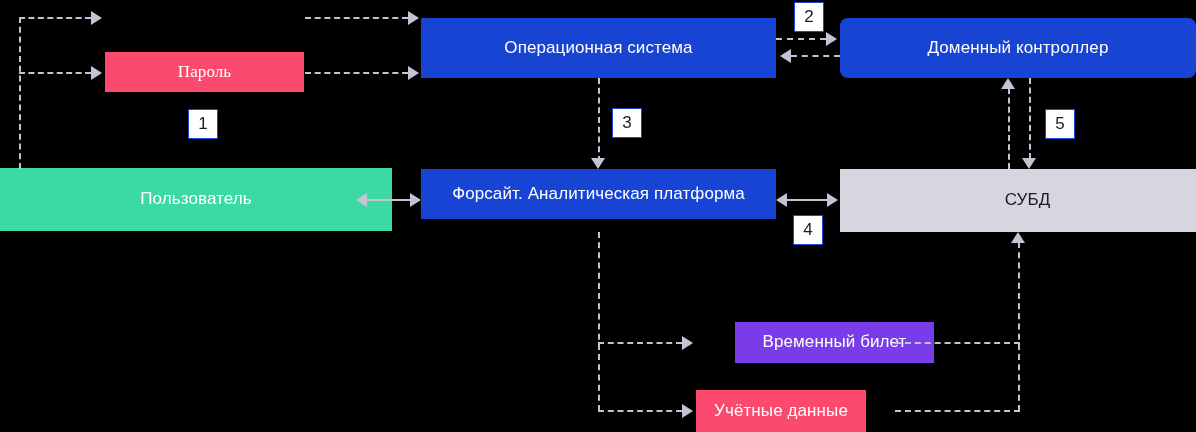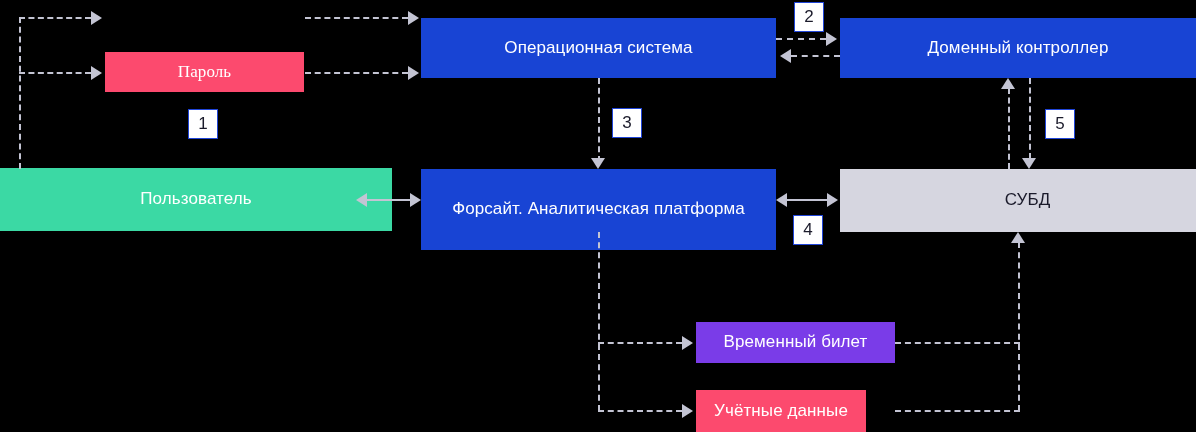--- a/index.html
+++ b/index.html
@@ -142,37 +142,37 @@
 
 
   <div class="box" style="left:105px; top:52px; width:199px; height:40px; background:#fc4a6e;font-family:Liberation Serif, serif;">
     <span>Пароль</span>
   </div>
 
   <div class="box" style="left:421px; top:18px; width:355px; height:60px; background:#1844d4;">
     <span>Операционная система</span>
   </div>
 
-  <div class="box" style="left:840px; top:18px; width:356px; height:60px; background:#1844d4;">
+  <div class="box" style="left:840px; top:18px; width:356px; height:60px; background:#1844d4;border-radius:8px;">
     <span>Доменный контроллер</span>
   </div>
 
   <div class="box" style="left:0px; top:168px; width:392px; height:63px; background:#3bd9a4;">
     <span>Пользователь</span>
   </div>
 
-  <div class="box" style="left:421px; top:169px; width:355px; height:81px; background:#1844d4;">
+  <div class="box" style="left:421px; top:169px; width:355px; height:50px; background:#1844d4;">
     <span>Форсайт. Аналитическая платформа</span>
   </div>
 
   <div class="box box-dark-text" style="left:840px; top:169px; width:356px; height:63px; background:#d6d6e0;padding-left:27px;">
     <span>СУБД</span>
   </div>
 
-  <div class="box" style="left:696px; top:322px; width:199px; height:41px; background:#7a3ce8;">
+  <div class="box" style="left:735px; top:322px; width:199px; height:41px; background:#7a3ce8;">
     <span>Временный билет</span>
   </div>
 
   <div class="box" style="left:696px; top:390px; width:170px; height:42px; background:#fc4a6e;">
     <span>Учётные данные</span>
   </div>
 
   <div class="badge" style="left:188px; top:109px;">
     <span>1</span>
   </div>

